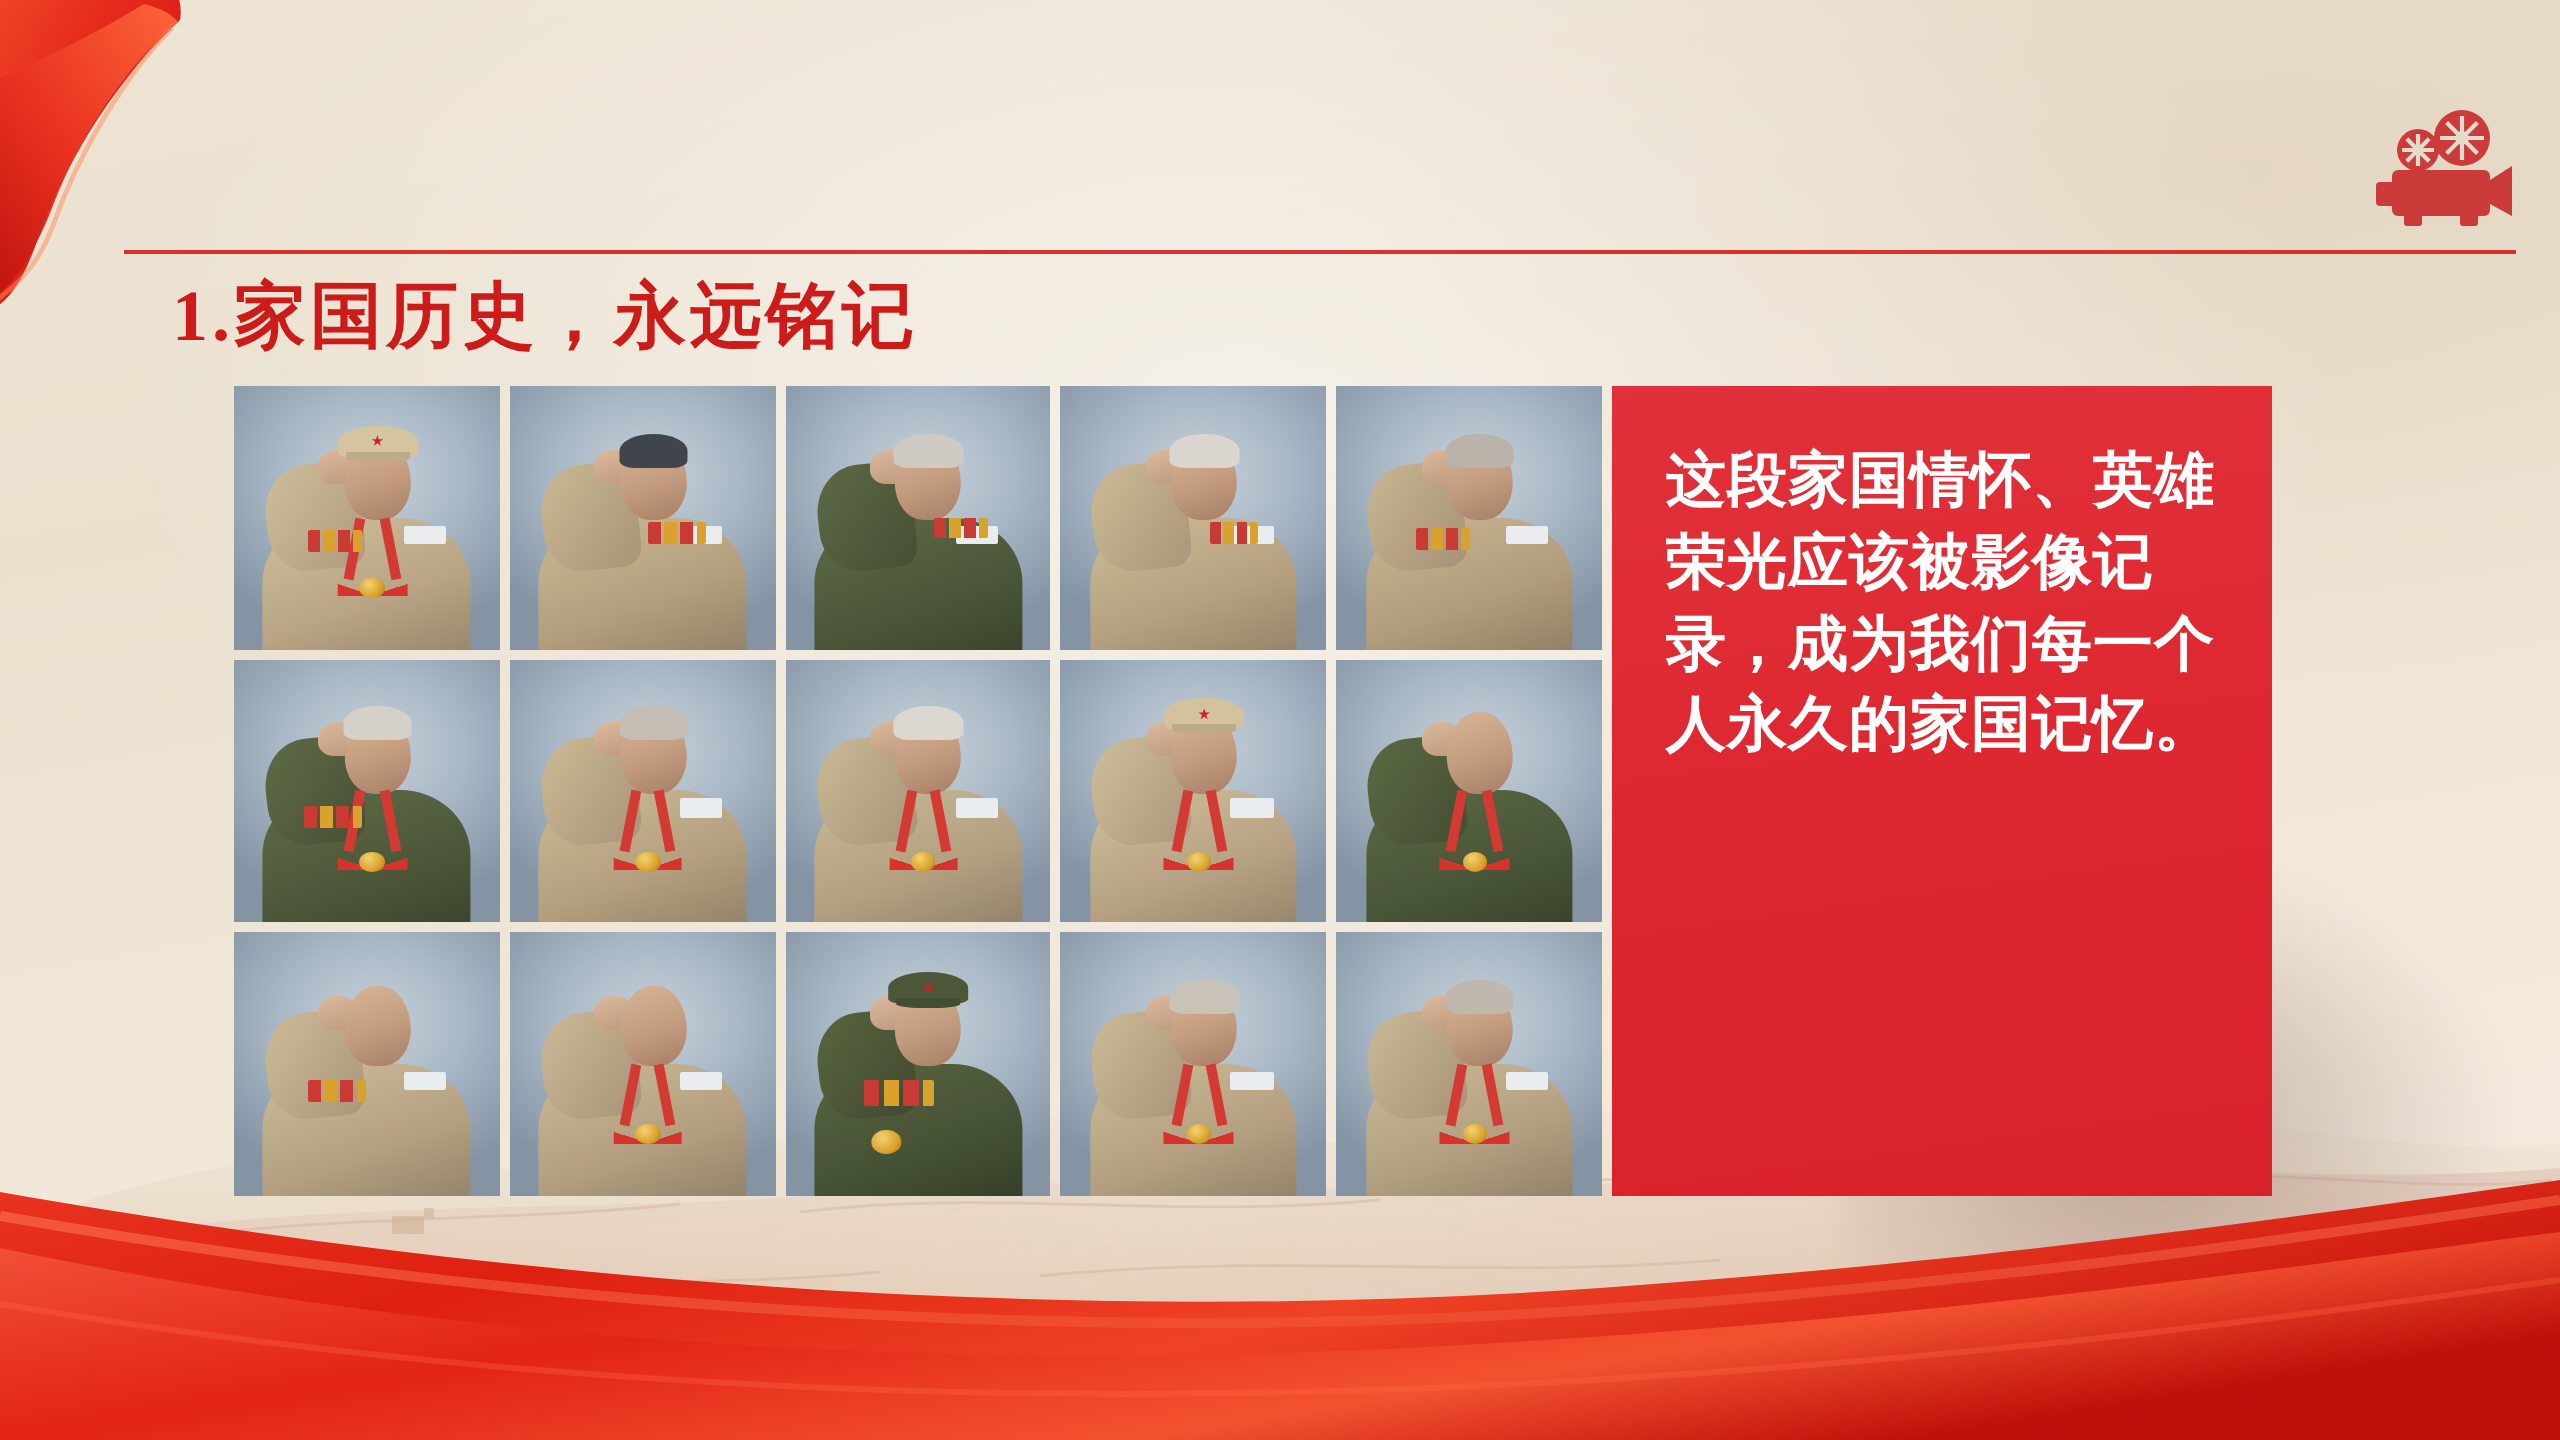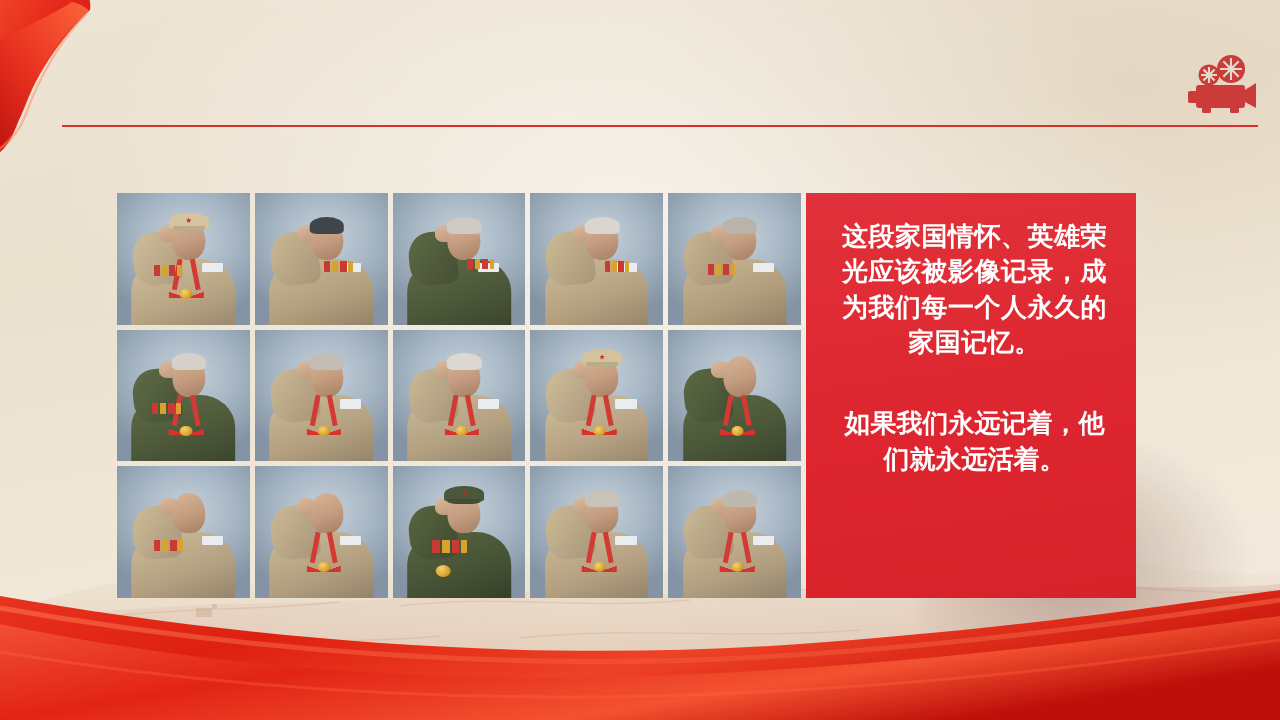--- a/index.html
+++ b/index.html
@@ -290,26 +290,26 @@
   }
   .quote-inner {
     position: absolute;
     left: 27px;
     top: 28px;
     right: 20px;
   }
   .quote-p {
     margin: 0;
     color: #FFFFFF;
-    font-family: Liberation Mono, monospace;
+    font-family: Liberation Sans, sans-serif;
     font-weight: bold;
-    font-size: 26px;
+    font-size: 30px;
     line-height: 1.36;
     letter-spacing: 0.5px;
-    text-align: center;
+    text-align: left;
   }
   .quote-p + .quote-p { margin-top: 46px; }
   .quote-p.narrow { letter-spacing: 0px; }
 </style>
 </head>
 <body>
 
 <div class="slide">
 
   <div class="bg-base"></div>
@@ -374,20 +374,21 @@
       </defs>
       <path d="M100,18 C72,44 44,84 28,130 C20,152 12,162 0,165 L0,0 L96,0 C100,6 101,12 100,18 Z" fill="url(#silkA)"></path>
       <path d="M99,19 C78,36 52,70 36,112 C26,138 14,154 0,162 L0,52 C26,40 56,26 82,10 C90,12 96,15 99,19 Z" fill="url(#silkB)" opacity="0.92"></path>
       <path d="M96,22 C74,44 50,82 36,122 C30,138 20,150 8,158" stroke="#FF8A5E" stroke-opacity="0.5" stroke-width="2.4" fill="none"></path>
     </svg>
   </div>
 
 
   <div class="divider"></div>
 
+  <div class="subtitle">1.家国历史，永远铭记</div>
 
   <div class="projector-icon">
     <svg viewBox="0 0 72 62">
       <g fill="#CB3B3A">
         <circle cx="45" cy="17" r="14"></circle>
         <circle cx="23" cy="23" r="10.5"></circle>
         <rect x="10" y="33" width="49" height="23" rx="3"></rect>
         <path d="M59,38 L70,31 L70,56 L59,50 Z"></path>
         <rect x="2" y="39" width="10" height="12" rx="2"></rect>
         <rect x="16" y="55" width="9" height="6" rx="1.5"></rect>
@@ -590,21 +591,20 @@
           <span class="medal-disc"></span>
         </div>
       <div class="badge"></div>
     </div>
 
   </div>
 
   <div class="quote-panel">
     <div class="quote-inner">
       <p class="quote-p">这段家国情怀、英雄荣光应该被影像记录，成为我们每一个人永久的家国记忆。</p>
-      <p class="quote-p narrow">如果我们永远记着，他们就永远活着。</p>
     </div>
   </div>
 
   <div class="ribbon-bottom">
     <svg viewBox="0 0 1280 160" preserveAspectRatio="none">
       <defs>
         <linearGradient id="rbA" x1="0" y1="0" x2="1" y2="0.4">
           <stop offset="0%" stop-color="#E83420"></stop>
           <stop offset="30%" stop-color="#DE2010"></stop>
           <stop offset="62%" stop-color="#EE4226"></stop>

